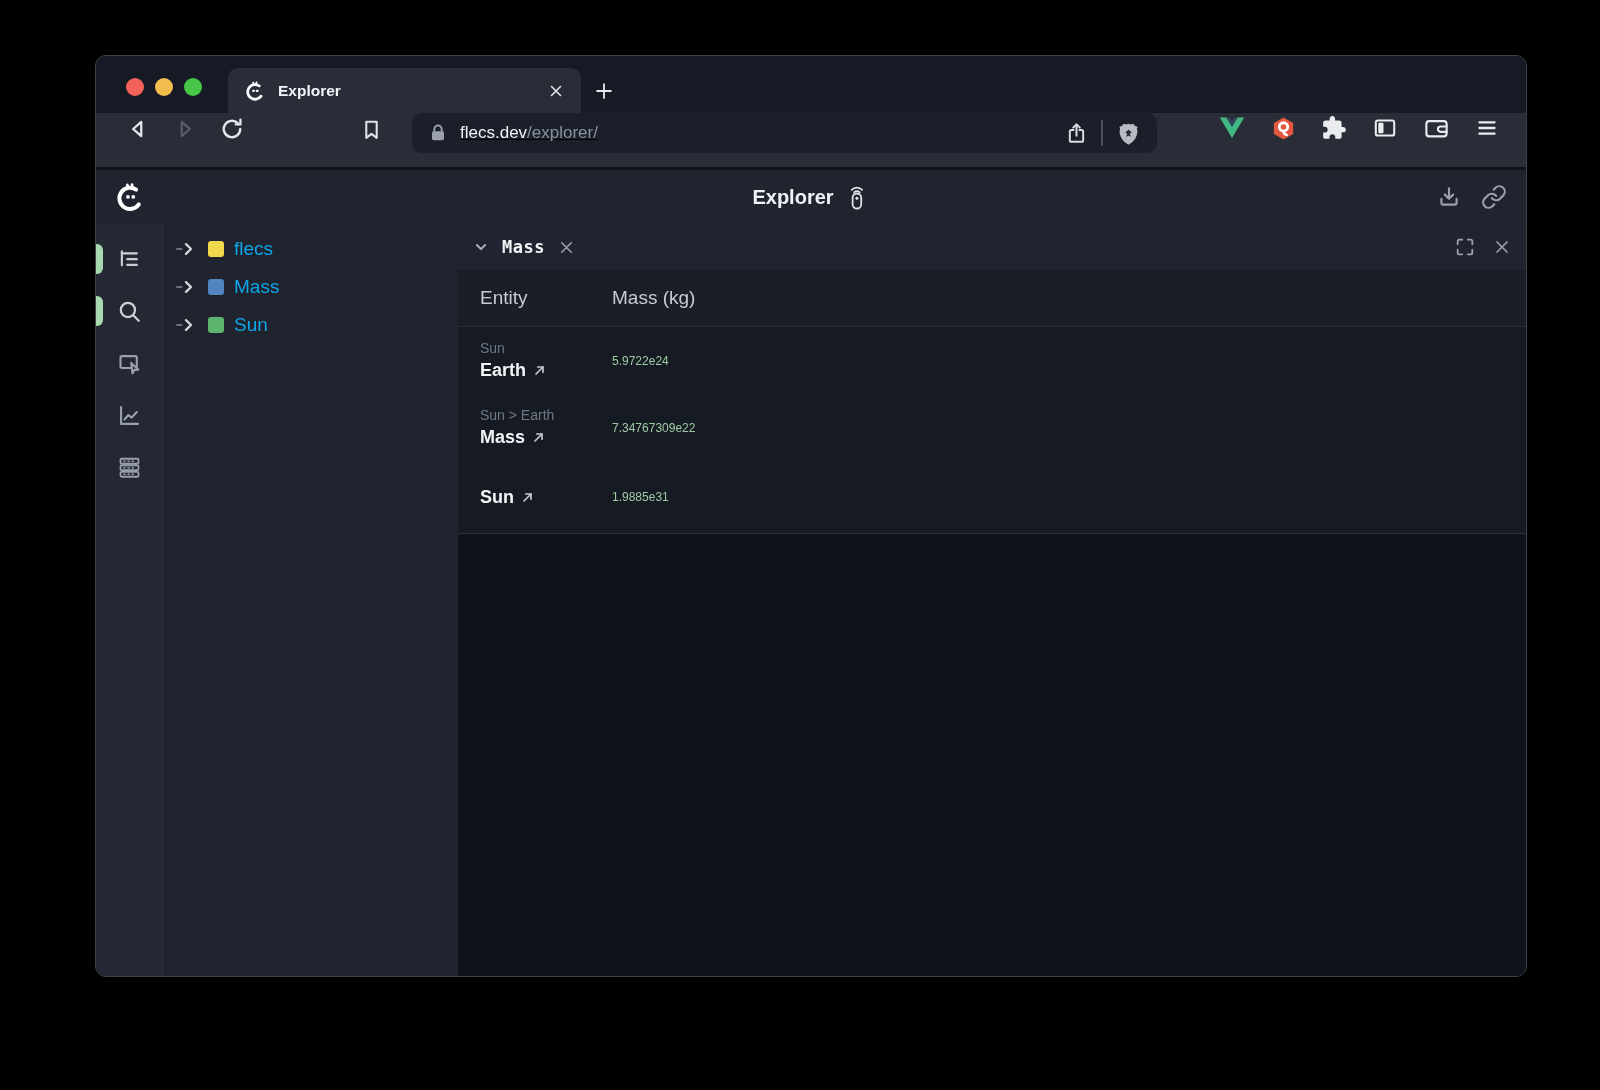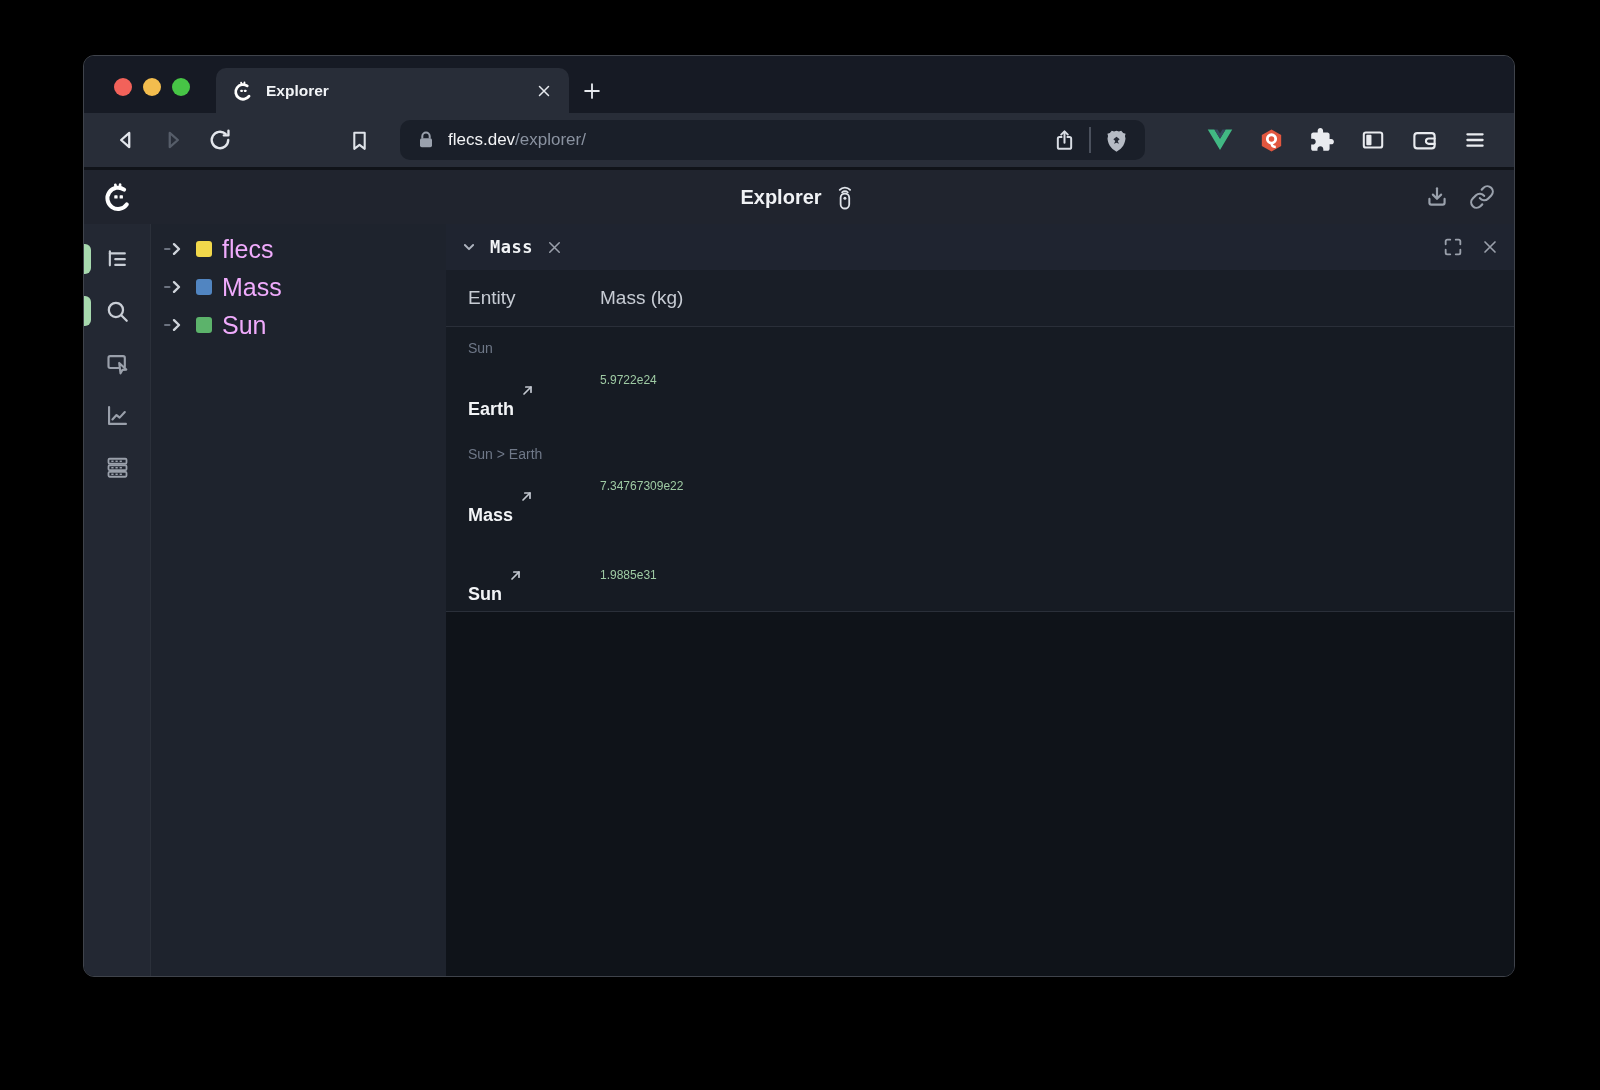--- a/index.html
+++ b/index.html
@@ -1,33 +1,33 @@
 <!DOCTYPE html>
 <html><head>
 <meta charset="utf-8">
 <style>
   * { margin:0; padding:0; box-sizing:border-box; }
   html,body { width:1600px; height:1090px; background:#000; font-family:"Liberation Sans", sans-serif; }
   .window {
-    position:absolute; left:83px; top:55px; width:1432px; height:922px;
+    position:absolute; left:95px; top:55px; width:1432px; height:922px;
     border-radius:11px; overflow:hidden; display:flex; flex-direction:column;
     border:1px solid #3f434b; background:#10141b;
   }
   
   .tabbar { height:57px; background:#161a24; position:relative; display:flex; align-items:flex-end; flex:0 0 auto; }
   .traffic { position:absolute; left:30px; top:22px; display:flex; gap:11px; }
   .traffic span { width:18px; height:18px; border-radius:50%; display:block; }
   .tl-red { background:#f2625a; } .tl-yellow { background:#f3bd4e; } .tl-green { background:#47c546; }
   .tab { margin-left:132px; width:353px; height:45px; background:#282d38; border-radius:10px 10px 0 0;
          display:flex; align-items:center; padding:0 16px; }
   .tab-title { flex:1; margin-left:12px; color:#f2f4f7; font-size:15.5px; font-weight:600; }
   .icon-btn { background:none; border:none; cursor:pointer; display:flex; align-items:center; justify-content:center; padding:0; }
   .newtab { height:45px; width:46px; }
   
-  .toolbar { height:54px; background:#282d38; display:flex; align-items:center; padding:0 24px 0 26px; flex:0 0 auto; }
+  .toolbar { height:54px; background:#282d38; display:flex; align-items:flex-start; padding:0 24px 0 26px; flex:0 0 auto;text-decoration:underline; }
   .nav-ic { width:32px; height:32px; margin-right:15px; }
   .bookmark-btn { margin-left:92px; }
   .urlbar { flex:1; height:40px; margin-left:10px; background:#1a1f29; border-radius:10px;
             display:flex; align-items:center; padding:0 12px 0 14px; }
   .url-text { flex:1; margin-left:10px; font-size:17px; white-space:nowrap; overflow:hidden; }
   .url-domain { color:#f2f3f5; font-weight:500; }
   .url-path { color:#8a92a0; font-weight:500; }
   .pill-ic { width:34px; height:34px; }
   .url-divider { width:2px; height:26px; background:#4a505c; margin:0 8px; }
   .ext-group { display:flex; align-items:center; gap:21px; margin-left:60px; }
@@ -43,37 +43,37 @@
   
   .content { flex:1; display:flex; min-height:0; }
   .icon-sidebar { width:67px; background:#232833; border-right:1px solid #2b303a; position:relative;
                   display:flex; flex-direction:column; align-items:center; padding-top:15px; gap:12px; flex:0 0 auto; }
   .side-btn { width:40px; height:40px; }
   .active-pill { position:absolute; left:-5px; width:12px; height:30px; border-radius:6px; background:#a7d9ae; }
   .pill-1 { top:20px; } .pill-2 { top:72px; }
   .tree-panel { width:295px; background:#1e232d; padding-top:6px; flex:0 0 auto; }
   .tree-item { height:38px; display:flex; align-items:center; gap:10px; padding-left:12px; cursor:pointer; }
   .tree-square { width:16px; height:16px; border-radius:3px; flex:0 0 auto; }
-  .tree-label { color:#f0abfc; font-size:25px; }
+  .tree-label { color:#0ea5e9; font-size:19px; }
   
   .query-panel { flex:1; display:flex; flex-direction:column; background:#0f1319; min-width:0; }
   .query-header { height:46px; background:#1f2430; display:flex; align-items:center; padding:0 14px 0 12px; flex:0 0 auto; }
   .q-title { font-family:"DejaVu Sans Mono", monospace; font-size:17px; font-weight:700; color:#f2f4f6; margin:0 12px 0 10px; letter-spacing:.5px; }
   .q-spacer { flex:1; }
   .q-right { display:flex; align-items:center; gap:16px; }
   .table-section { background:#161b23; }
   .thead { height:57px; display:flex; align-items:center; background:#191e27; border-bottom:1px solid #2a2f39; }
   .col-entity { width:154px; padding-left:22px; flex:0 0 auto; }
   .thead .col-entity, .thead .col-value { color:#c7ccd4; font-size:19px; }
   .trow { display:flex; padding:13px 0; }
   .trow.single { height:73px; align-items:center; padding:0; }
   .parent-path { font-size:14px; color:#6f7888; margin-bottom:4px; }
   .parent-path:empty { display:none; }
   .ename-row { display:flex; align-items:center; gap:7px; }
-  .ename { color:#f2f4f6; font-size:18px; font-weight:600; cursor:pointer;margin-top:39px; }
+  .ename { color:#f2f4f6; font-size:18px; font-weight:600; cursor:pointer; }
   .evalue { align-self:center; color:#9fcba4; font-size:12px; font-weight:500; }
   .table-end { border-bottom:1px solid #2a2f39; }
   .empty-area { flex:1; background:#0f1319; }
   svg { display:block; }
 </style>
 </head>
 <body>
 
 <div class="window">
 

